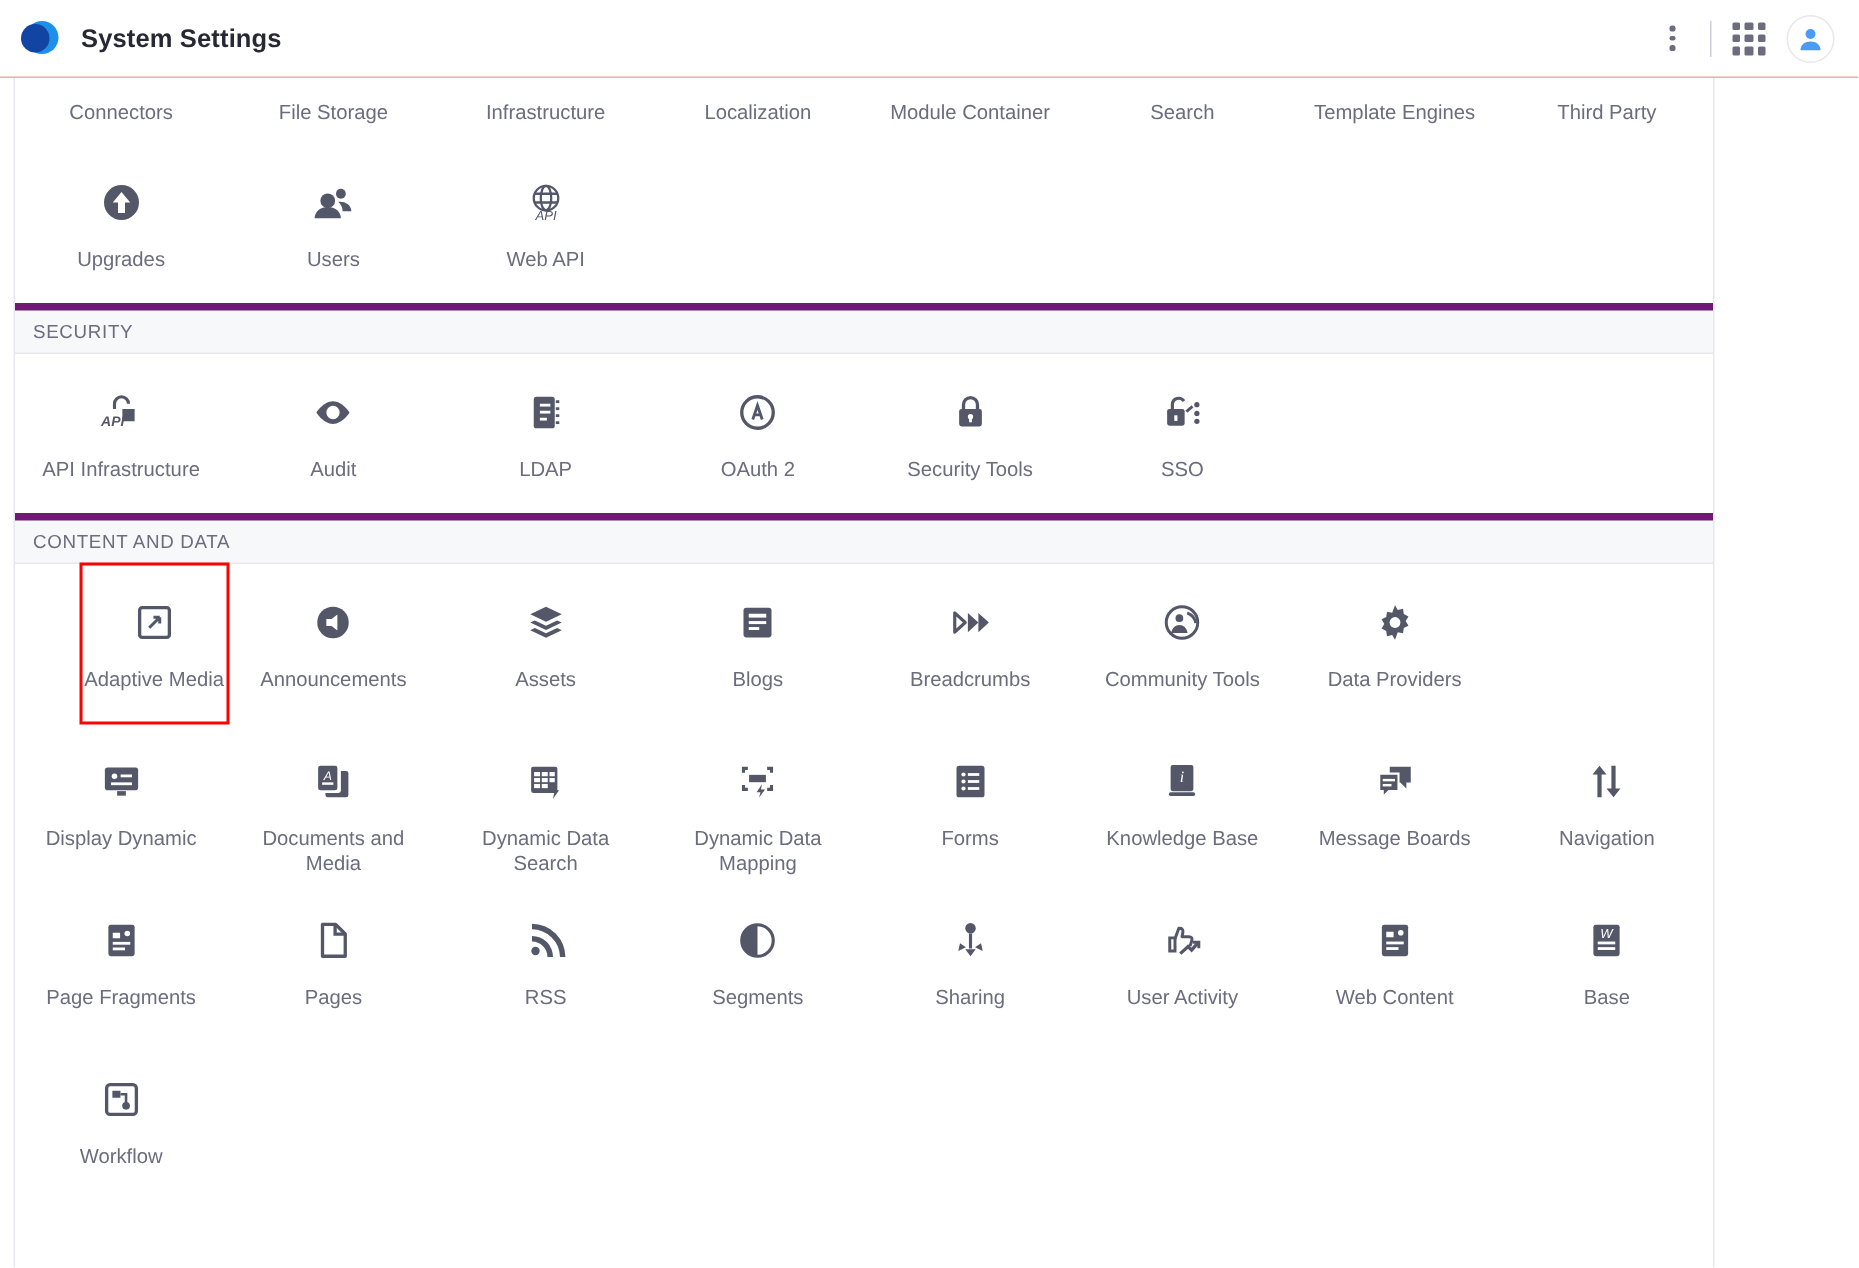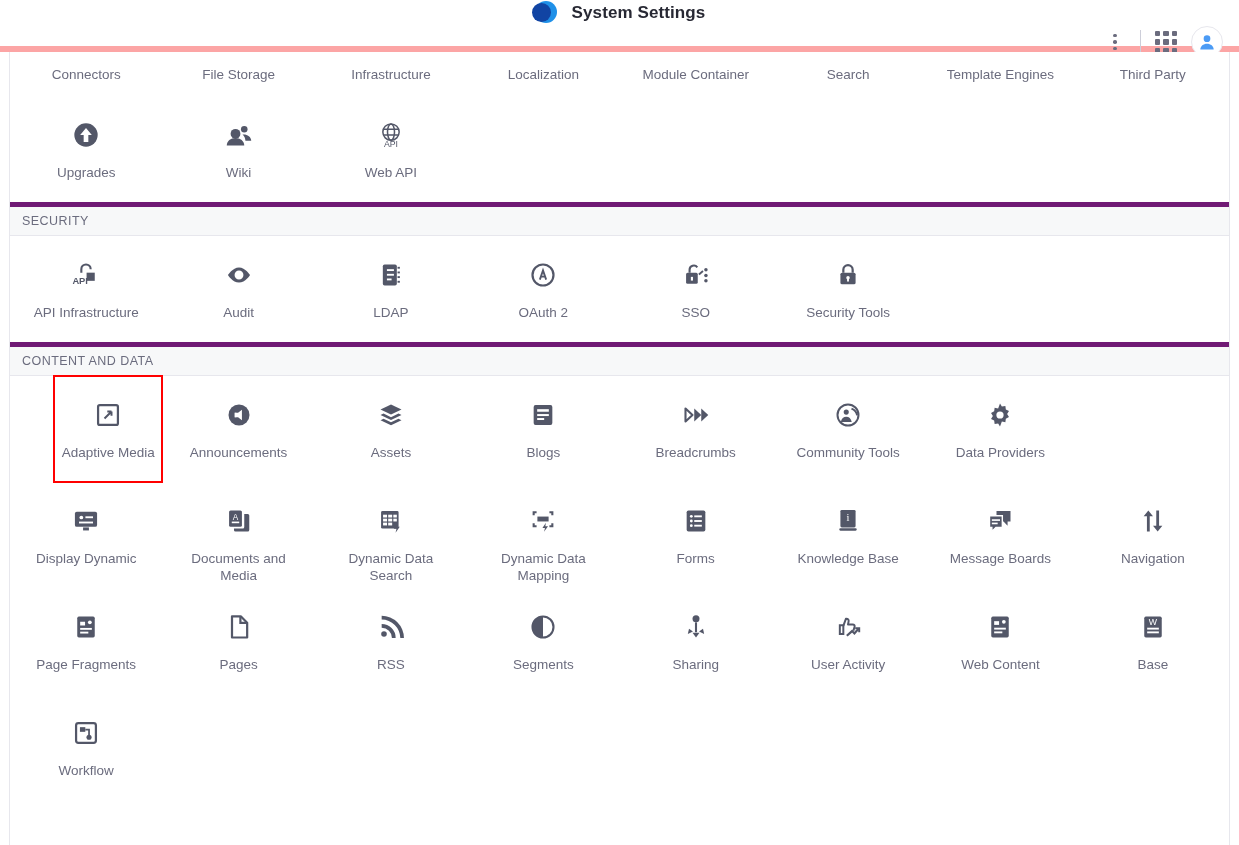--- a/index.html
+++ b/index.html
@@ -9,25 +9,24 @@
     background:#ffffff;
     font-family:"Liberation Sans", sans-serif;
     color:#6b6c7e;
     overflow:hidden;
   }
 
   
   .topbar{
     height:52px; width:100%;
     background:#fff;
-    border-bottom:6px solid #fca5a5;
+    border-bottom:1px solid #fca5a5;
     display:flex; align-items:center;
     padding:0 16px 0 14px;
     position:relative;
-    flex-direction:column;
   }
   .brand{ display:flex; align-items:center; gap:14px; }
   .logo-mark{ width:26px; height:26px; position:relative; flex:0 0 auto; }
   .logo-ring{
     position:absolute; left:3px; top:1px;
     width:22px; height:22px; border-radius:50%;
     background:#1f90e8;
   }
   .logo-disc{
     position:absolute; left:0px; top:3px;
@@ -57,21 +56,21 @@
     width:32px; height:32px; border-radius:50%;
     border:1px solid #e7e7ed; background:#fff;
     display:flex; align-items:center; justify-content:center;
     cursor:pointer;
   }
 
   
   .page{
     position:relative;
     margin:0 9px;
-    width:1221px;
+    width:1134px;
     height:793px;
     background:#fff;
     border-left:1px solid #e7e7ed;
     border-right:1px solid #e7e7ed;
     overflow:hidden;
   }
 
   .section-head{
     background:#f7f8f9;
     border-top:5px solid #701a75;
@@ -96,20 +95,21 @@
     padding-top:22px;
     height:106px;
     cursor:pointer;
     text-align:center;
   }
   .card .ico{
     height:34px; width:34px;
     display:flex; align-items:center; justify-content:center;
     color:#535768;
     margin-bottom:12px;
+    font-style:italic;
   }
   .card .lbl{
     font-size:13.5px; line-height:17px; color:#6b6c7e;
     max-width:110px;
   }
   .card.labelonly{ padding-top:0; height:44px; justify-content:center; }
 
   
   .clipped-row .card{ height:44px; padding-top:0; justify-content:center; }
 
@@ -198,21 +198,21 @@
       </div>
       <div class="card">
         <div class="ico">
           <svg width="28" height="28" viewBox="0 0 24 24" fill="#535768">
             <circle cx="9" cy="11" r="4.2"></circle>
             <path d="M1.5 21c0-4 3.4-6.5 7.5-6.5S16.5 17 16.5 21z"></path>
             <circle cx="16.5" cy="7" r="2.8"></circle>
             <path d="M15 11.6c3.4-.5 7.5 1.4 7.5 5.4h-5c0-2.1-1-4.1-2.5-5.4z"></path>
           </svg>
         </div>
-        <div class="lbl">Wiki</div>
+        <div class="lbl">Users</div>
       </div>
       <div class="card">
         <div class="ico">
           <svg width="28" height="28" viewBox="0 0 24 24" fill="none" stroke="#535768" stroke-width="1.3">
             <circle cx="12" cy="9.5" r="7"></circle>
             <ellipse cx="12" cy="9.5" rx="3" ry="7"></ellipse>
             <path d="M5.2 7h13.6M5.2 12h13.6"></path>
             <text x="12" y="22" font-size="7.5" fill="#535768" stroke="none" text-anchor="middle" font-family="Liberation Sans">API</text>
           </svg>
         </div>
@@ -260,41 +260,41 @@
           <svg width="28" height="28" viewBox="0 0 24 24" fill="none" stroke="#535768" stroke-width="1.9">
             <circle cx="12" cy="12" r="9"></circle>
             <path d="M9.3 16l2.7-8 2.7 8M10.2 13.4h3.6" stroke-width="1.6"></path>
           </svg>
         </div>
         <div class="lbl">OAuth 2</div>
       </div>
       <div class="card">
         <div class="ico">
           <svg width="28" height="28" viewBox="0 0 24 24" fill="#535768">
+            <path d="M8 10V7.5a4 4 0 0 1 8 0V10" fill="none" stroke="#535768" stroke-width="1.9"></path>
+            <rect x="5.5" y="10" width="13" height="10" rx="1.4"></rect>
+            <circle cx="12" cy="14.4" r="1.5" fill="#fff"></circle>
+            <rect x="11.2" y="14.4" width="1.6" height="3.2" fill="#fff"></rect>
+          </svg>
+        </div>
+        <div class="lbl">Security Tools</div>
+      </div>
+      <div class="card">
+        <div class="ico">
+          <svg width="28" height="28" viewBox="0 0 24 24" fill="#535768">
             <path d="M6.5 10V7.5a3.6 3.6 0 0 1 6.6-2" fill="none" stroke="#535768" stroke-width="1.8"></path>
             <rect x="3.5" y="10" width="10" height="9.5" rx="1.3"></rect>
             <rect x="7.6" y="13.6" width="1.8" height="3.2" fill="#fff"></rect>
             <path d="M14.5 11.5l3.5-3" stroke="#535768" stroke-width="1.6"></path>
             <circle cx="20.5" cy="7.5" r="1.5"></circle>
             <circle cx="20.5" cy="12.5" r="1.5"></circle>
             <circle cx="20.5" cy="17" r="1.5"></circle>
           </svg>
         </div>
         <div class="lbl">SSO</div>
-      </div>
-      <div class="card">
-        <div class="ico">
-          <svg width="28" height="28" viewBox="0 0 24 24" fill="#535768">
-            <path d="M8 10V7.5a4 4 0 0 1 8 0V10" fill="none" stroke="#535768" stroke-width="1.9"></path>
-            <rect x="5.5" y="10" width="13" height="10" rx="1.4"></rect>
-            <circle cx="12" cy="14.4" r="1.5" fill="#fff"></circle>
-            <rect x="11.2" y="14.4" width="1.6" height="3.2" fill="#fff"></rect>
-          </svg>
-        </div>
-        <div class="lbl">Security Tools</div>
       </div>
     </div>
     <div class="section-head">CONTENT AND DATA</div>
     <div class="grid">
       <div class="card hl">
         <div class="ico">
           <svg width="28" height="28" viewBox="0 0 24 24" fill="none" stroke="#535768" stroke-width="1.9">
             <rect x="3.5" y="3.5" width="17" height="17" rx="1.5"></rect>
             <path d="M9 15l6-6M15 9h-3.6M15 9v3.6" stroke-width="1.7"></path>
           </svg>

